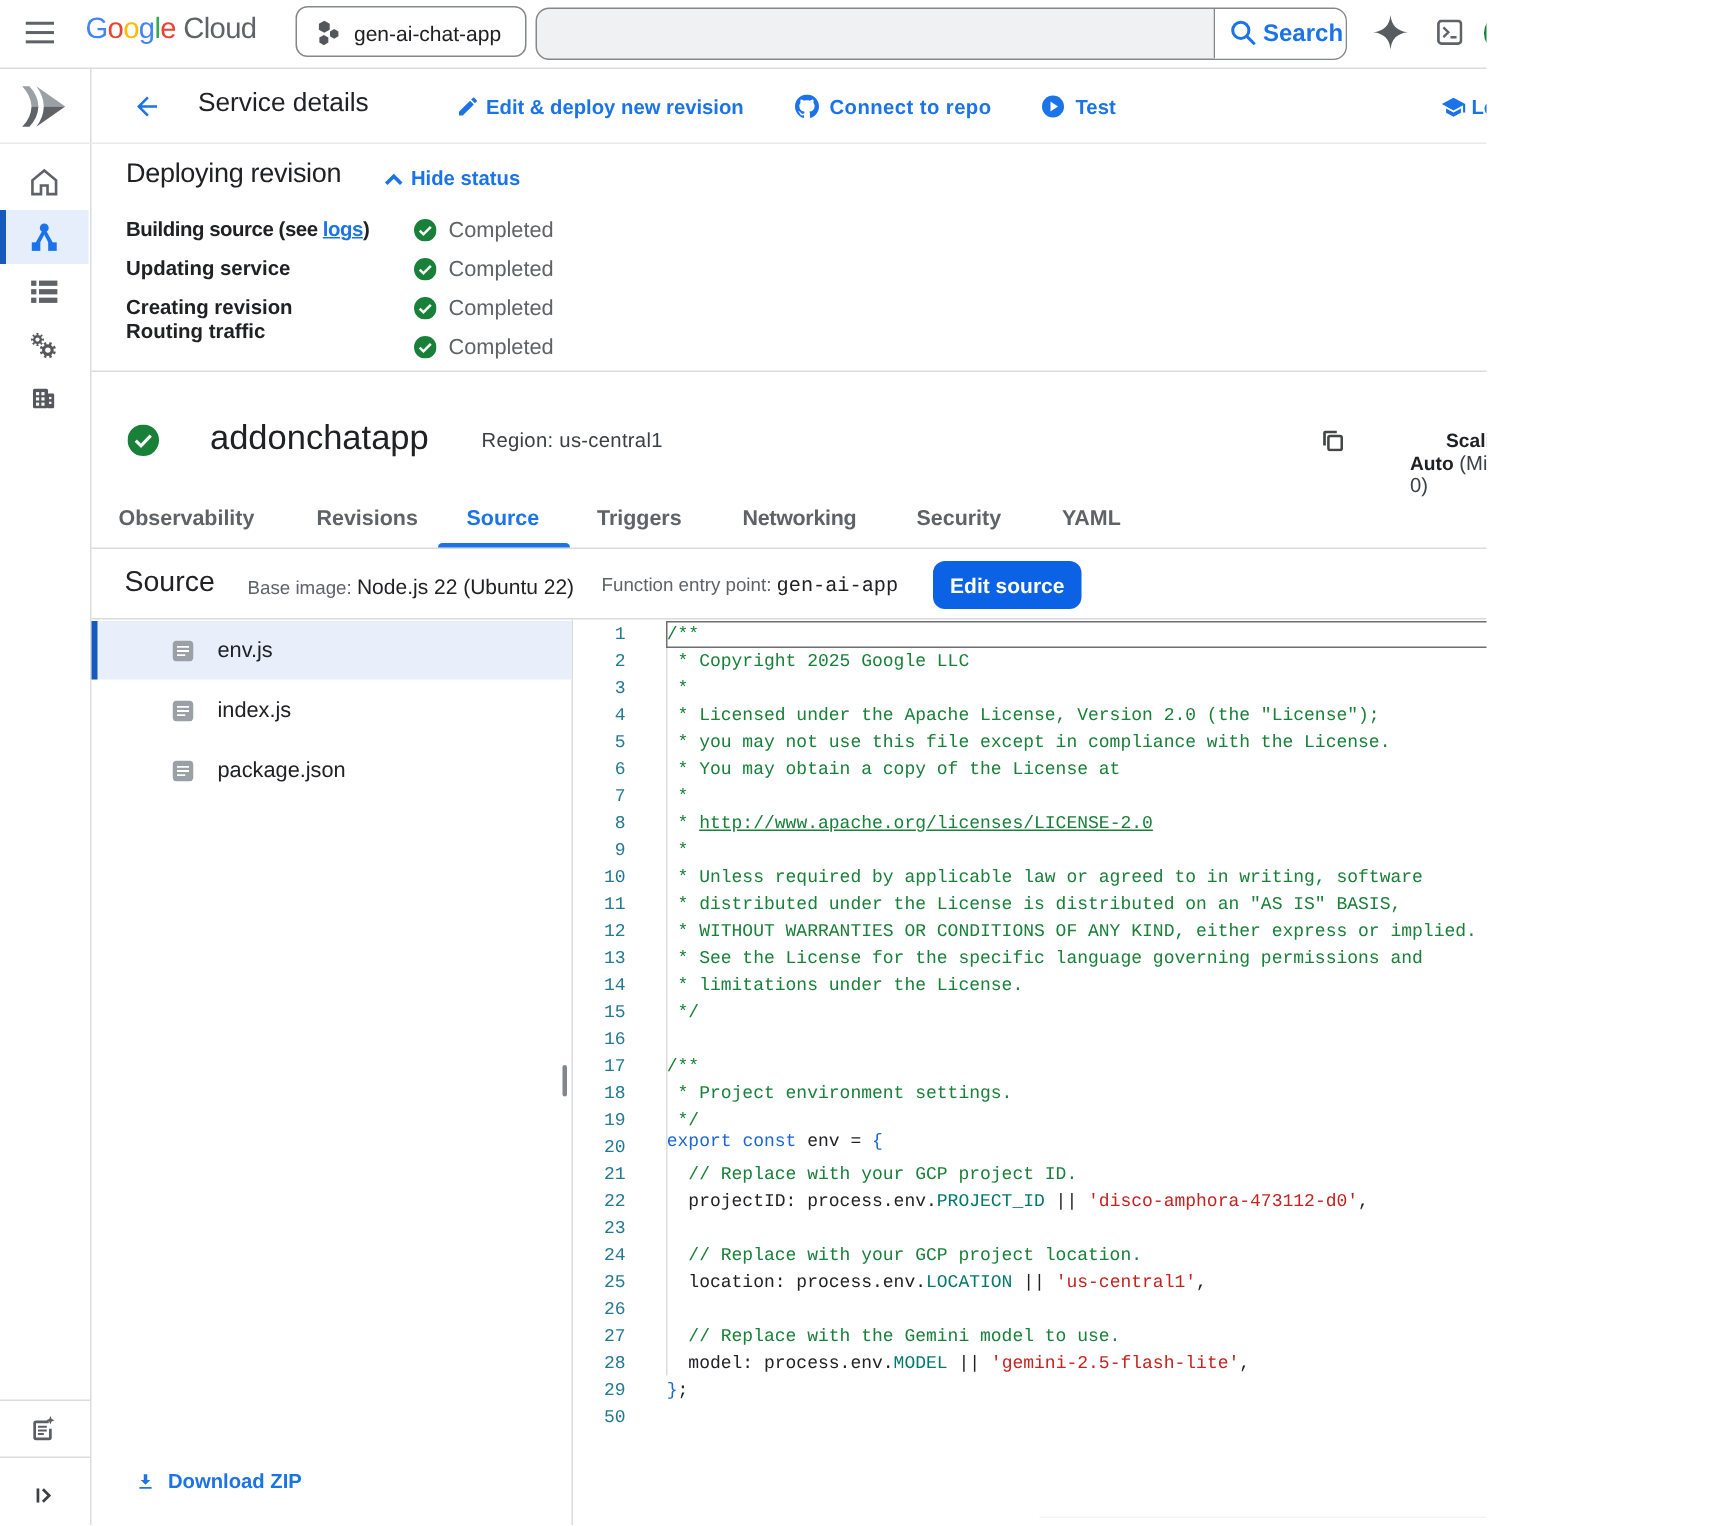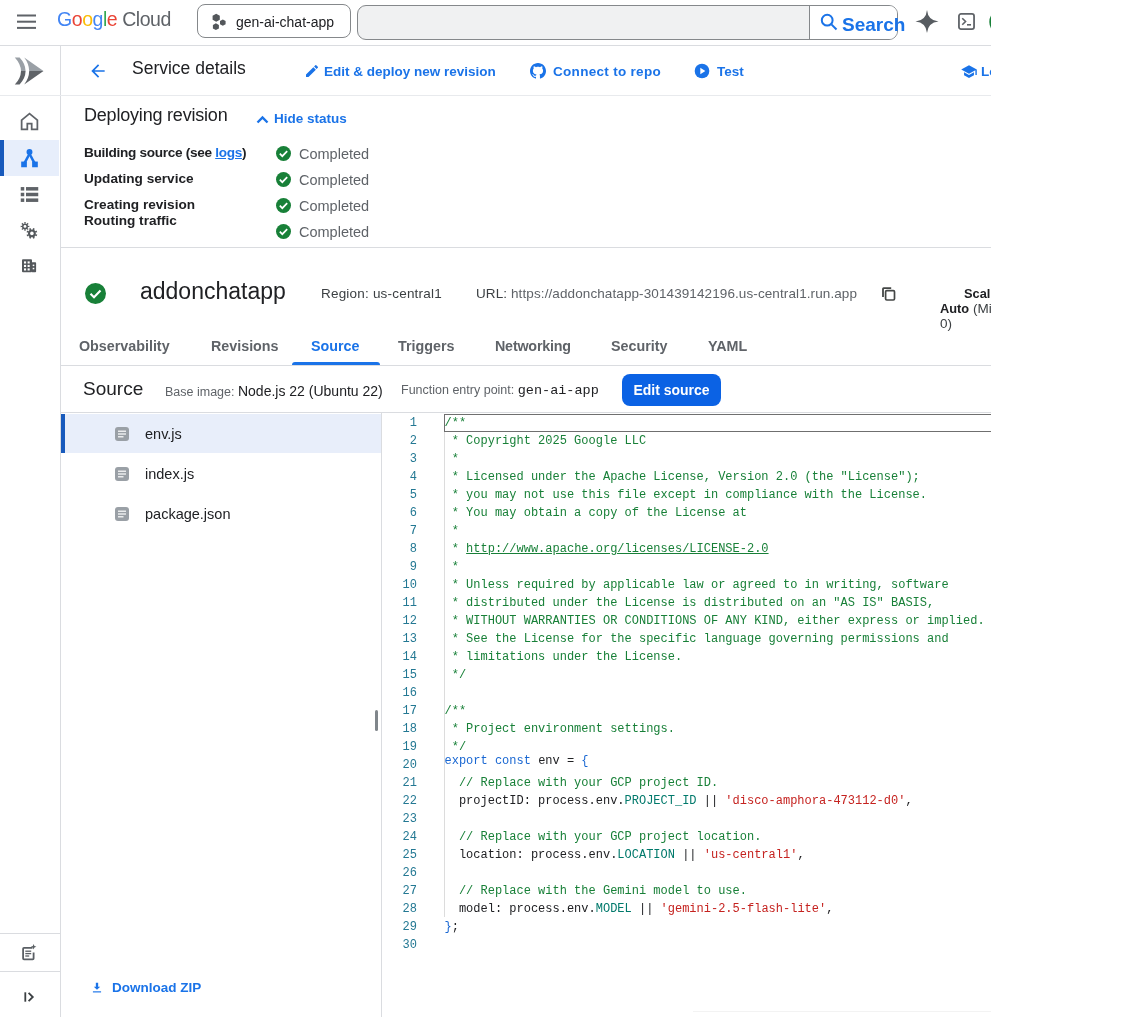--- a/index.html
+++ b/index.html
@@ -35,21 +35,21 @@
     </g>
   </svg>
   <div class="abs" style="left:236px;top:14px;font-size:14px;color:#202124;">gen-ai-chat-app</div>
 
   <div class="abs" style="left:357px;top:5px;width:541px;height:35px;border:1px solid #85888b;border-radius:9px;background:#f0f1f2;"></div>
   <div class="abs" style="left:809px;top:6px;width:88px;height:33px;background:#fff;border-left:1px solid #85888b;border-radius:0 8px 8px 0;"></div>
   <svg class="abs" style="left:820px;top:13px;" width="18" height="18" viewBox="0 0 18 18">
     <circle cx="7.2" cy="7.2" r="5.4" fill="none" stroke="#1a73e8" stroke-width="2"></circle>
     <line x1="11.4" y1="11.4" x2="16.5" y2="16.5" stroke="#1a73e8" stroke-width="2"></line>
   </svg>
-  <div class="abs" style="left:842px;top:14px;font-size:19px;font-weight:bold;color:#1a73e8;">Search</div>
+  <div class="abs" style="left:842px;top:14px;font-size:16px;font-weight:bold;color:#1a73e8;">Search</div>
 
   <svg class="abs" style="left:915px;top:9px;" width="24" height="25" viewBox="0 0 24 24">
     <path d="M12 0.5 Q11 11 0.5 12 Q11 13 12 23.5 Q13 13 23.5 12 Q13 11 12 0.5 Z" fill="#575c61"></path>
   </svg>
   <svg class="abs" style="left:958px;top:13px;" width="17" height="17" viewBox="0 0 18 18">
     <rect x="1" y="1" width="16" height="16" rx="2.2" fill="none" stroke="#5f6368" stroke-width="1.9"></rect>
     <path d="M4.5 5.5 L8 9 L4.5 12.5" fill="none" stroke="#5f6368" stroke-width="1.7"></path>
     <line x1="9.5" y1="12.5" x2="13.8" y2="12.5" stroke="#5f6368" stroke-width="1.7"></line>
   </svg>
   <svg class="abs" style="left:989px;top:9px;" width="26" height="26" viewBox="0 0 26 26">
@@ -244,21 +244,20 @@
   <div class="abs" style="left:299px;top:224px;font-size:14.5px;color:#5f6368;">Completed</div>
 
   <div class="abs" style="left:61px;top:247px;width:1087px;height:1px;background:#dadce0;"></div>
 
   <svg class="abs" style="left:85px;top:283px;" width="21" height="21" viewBox="0 0 21 21">
       <circle cx="10.5" cy="10.5" r="10.5" fill="#188038"></circle>
       <path d="M5.5 10.8 L9 14.2 L15.5 7.4" stroke="#fff" stroke-width="2.1" fill="none"></path>
     </svg>
   <div class="abs" style="left:140px;top:278px;font-size:23px;font-weight:500;color:#202124;letter-spacing:0;">addonchatapp</div>
   <div class="abs" style="left:321px;top:286px;font-size:13.5px;letter-spacing:0.2px;color:#3c4043;">Region: us-central1</div>
-  <div class="abs" style="left:476px;top:286px;font-size:13.5px;letter-spacing:0.1px;color:#3c4043;">URL: <span style="color:#5f6368;">https://addonchatapp-301439142196.us-central1.run.app</span></div>
   <svg class="abs" style="left:881px;top:286px;" width="15" height="15" viewBox="0 0 15 15">
     <path d="M10.2 1.2 H2.6 a1.5 1.5 0 0 0 -1.5 1.5 V11 H2.9 V2.9 H10.2 Z" fill="#444746"></path>
     <rect x="4.6" y="4.6" width="8.9" height="9.4" rx="1.2" fill="none" stroke="#444746" stroke-width="1.7"></rect>
   </svg>
   <div class="abs" style="left:940px;top:286px;font-size:13.5px;color:#202124;"><span style="font-weight:bold;font-size:12.8px;margin-left:24px;">Scaling: Auto</span> <span style="color:#3c4043;">(Min: 0)</span></div>
   <svg class="abs" style="left:1092px;top:287px;" width="14" height="14" viewBox="0 0 24 24">
     <path d="M3 17.25V21h3.75L17.81 9.94l-3.75-3.75L3 17.25zM20.71 7.04a1 1 0 000-1.41l-2.34-2.34a1 1 0 00-1.41 0l-1.83 1.83 3.75 3.75 1.83-1.83z" fill="#444746"></path>
   </svg>
 
   <div class="abs" style="left:61px;top:365px;width:1087px;height:1px;background:#dadce0;"></div>
@@ -375,21 +374,21 @@
       <div class="gut" style="left:382px;top:846px;">25</div>
       <div class="cl" style="top:846px;">  location: process.env.<span class="con">LOCATION</span> || <span class="str">'us-central1'</span>,</div>
       <div class="gut" style="left:382px;top:864px;">26</div>
       <div class="cl" style="top:864px;"></div>
       <div class="gut" style="left:382px;top:882px;">27</div>
       <div class="cl" style="top:882px;"><span class="cmt">  // Replace with the Gemini model to use.</span></div>
       <div class="gut" style="left:382px;top:900px;">28</div>
       <div class="cl" style="top:900px;">  model: process.env.<span class="con">MODEL</span> || <span class="str">'gemini-2.5-flash-lite'</span>,</div>
       <div class="gut" style="left:382px;top:918px;">29</div>
       <div class="cl" style="top:918px;"><span class="kw">}</span>;</div>
-      <div class="gut" style="left:382px;top:936px;">30</div>
+      <div class="gut" style="left:382px;top:936px;">50</div>
       <div class="cl" style="top:936px;"></div>
       <div style="position:absolute;left:444px;top:414px;width:704px;height:18px;border-top:1px solid #6f6f6f;border-bottom:1px solid #6f6f6f;border-left:1px solid #6f6f6f;"></div>
       <div style="position:absolute;left:443.5px;top:432px;width:1px;height:485px;background:#dcdcdc;"></div>
       <div style="position:absolute;left:1137.5px;top:414px;width:1px;height:603px;background:#e6e6e6;"></div>
       <div style="position:absolute;left:1138px;top:413.5px;width:10px;height:3px;background:#4b4b4b;"></div>
     </div>
 
 </div>
 
 <style>

